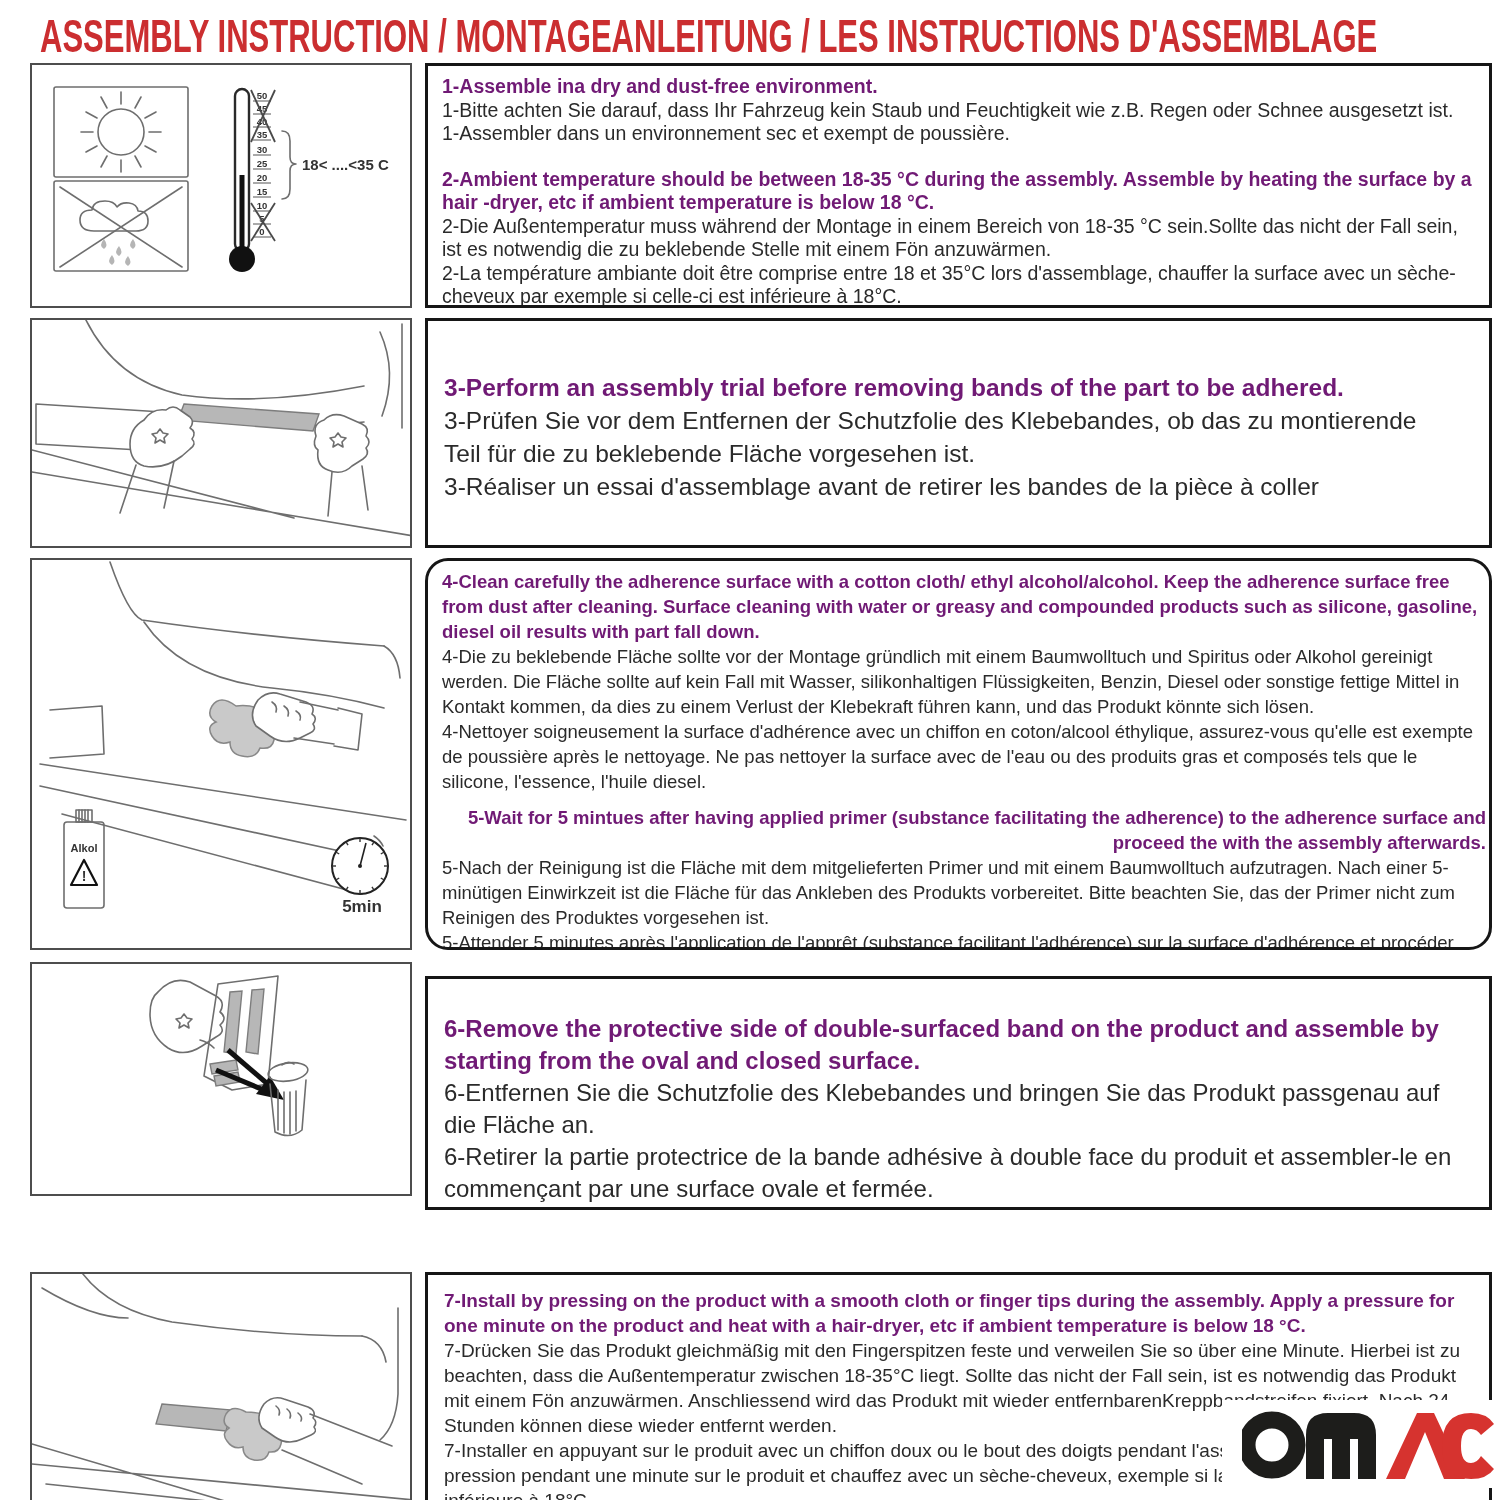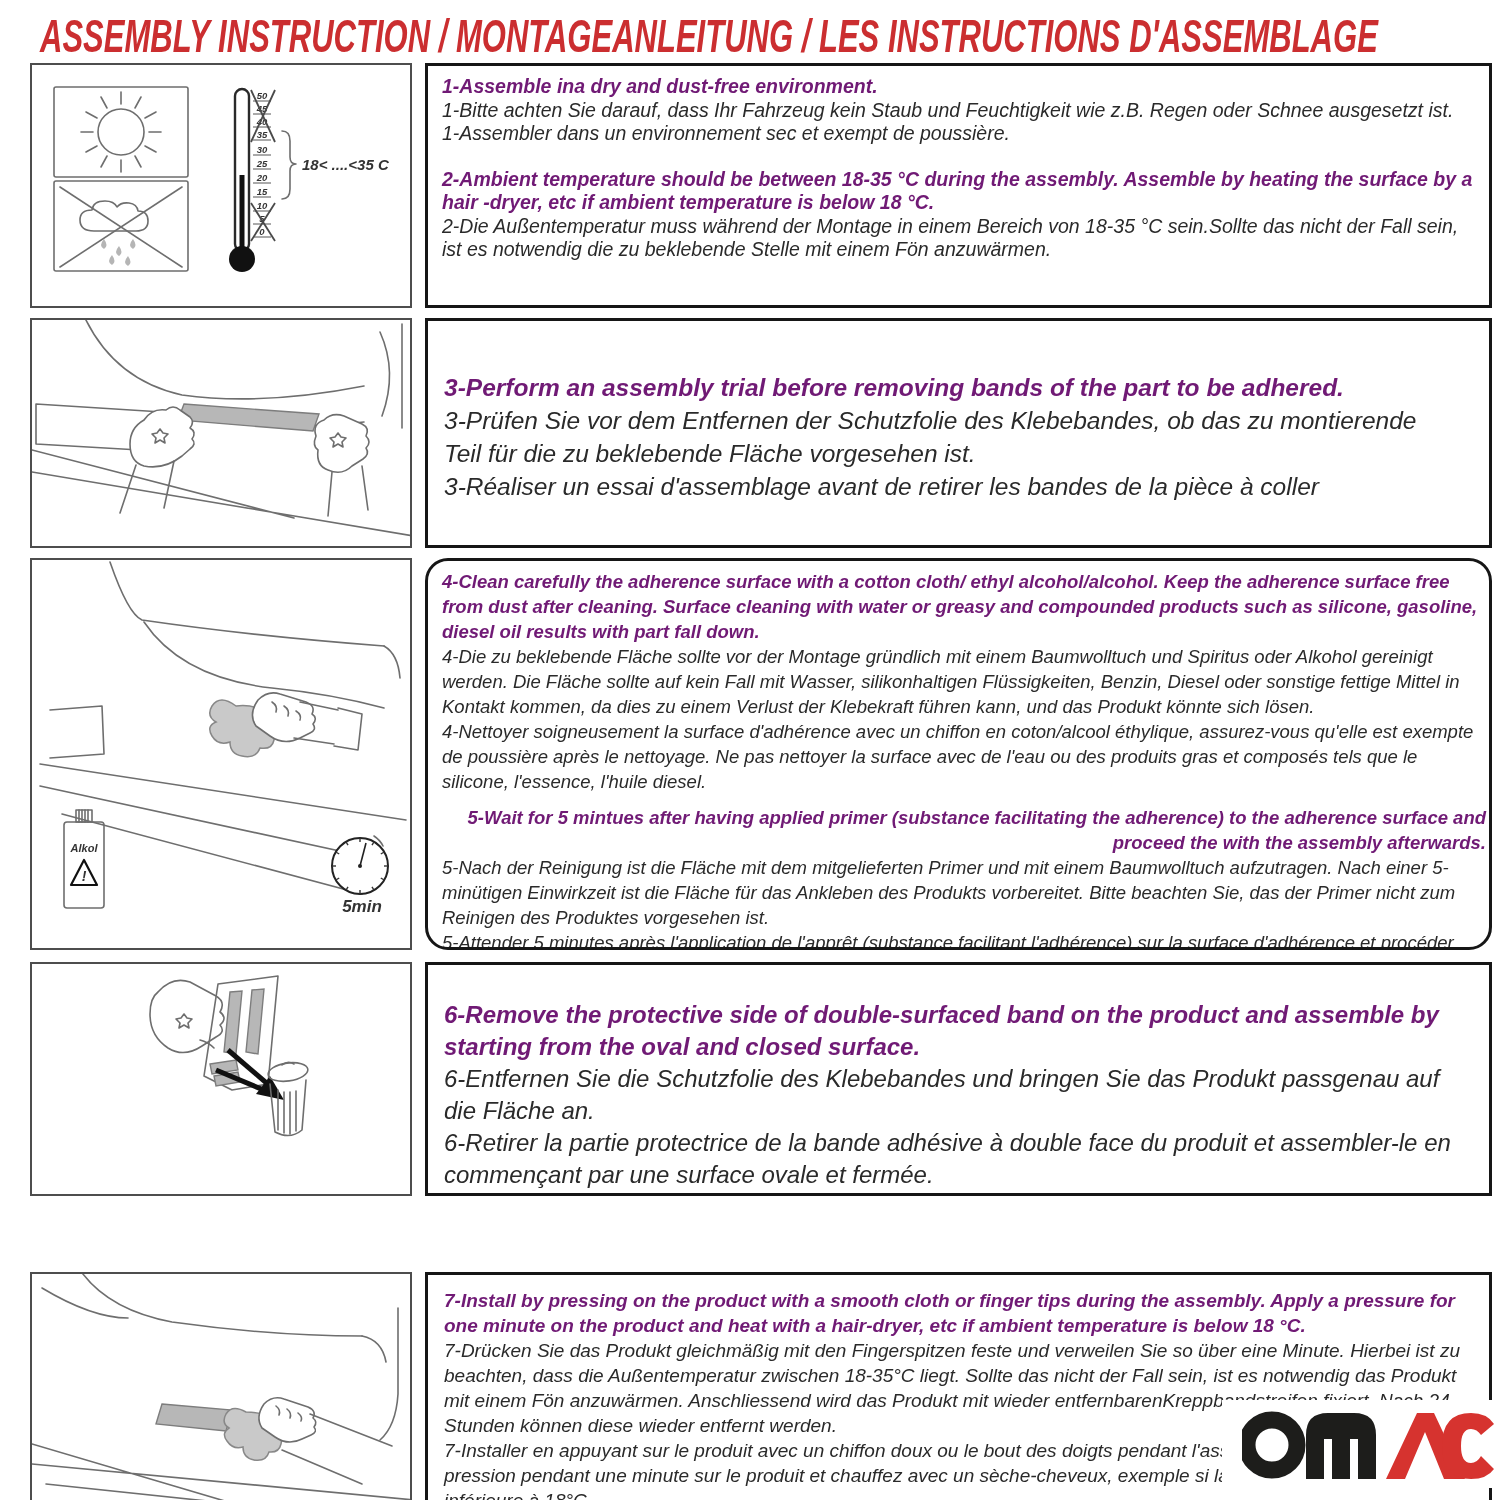--- a/index.html
+++ b/index.html
@@ -1,17 +1,17 @@
 <!DOCTYPE html>
 <html><head>
 <meta charset="utf-8">
 <style>
   html,body{margin:0;padding:0;background:#ffffff;}
   .page{position:relative;width:1500px;height:1500px;background:#fff;overflow:hidden;
-        font-family:"Liberation Sans","DejaVu Sans",sans-serif;color:#222;font-style:italic;}
+        font-family:"Liberation Sans","DejaVu Sans",sans-serif;color:#222;}
   .title{position:absolute;left:40px;top:8px;margin:0;font-size:47px;font-weight:bold;
          color:#cb2e30;white-space:nowrap;letter-spacing:0;
          transform:scaleX(0.66);transform-origin:left top;}
   .row{position:absolute;left:0;width:1500px;}
   .illus{position:absolute;left:30px;top:0;background:#fff;border:2px solid #4d4d4d;box-sizing:border-box;}
   .illus svg{display:block;}
   .textbox{position:absolute;left:425px;top:0;width:1067px;background:#fff;border:3px solid #161616;
            box-sizing:border-box;overflow:hidden;}
   .textbox p{margin:0;}
   .b{font-weight:bold;color:#701a75;}
@@ -121,20 +121,21 @@
           <text x="270" y="105" class="smalltxt" font-size="15" font-weight="bold">18&lt; ....&lt;35 C</text>
         </g>
       </svg>
     </div>
     <div class="textbox tb1" style="height:245px;">
       <p class="b">1-Assemble ina dry and dust-free environment.</p>
       <p class="reg">1-Bitte achten Sie darauf, dass Ihr Fahrzeug kein Staub und Feuchtigkeit wie z.B. Regen oder Schnee ausgesetzt ist.</p>
       <p class="reg">1-Assembler dans un environnement sec et exempt de poussière.</p>
       <p class="b gap1">2-Ambient temperature should be between 18-35 °C  during the assembly. Assemble by heating the surface by a hair -dryer, etc if ambient temperature is below 18 °C.</p>
       <p class="reg">2-Die Außentemperatur muss während der Montage in einem Bereich von 18-35 °C  sein.Sollte das nicht der Fall sein, ist es notwendig die zu beklebende Stelle mit einem Fön anzuwärmen.</p>
+      <p class="reg">2-La température ambiante doit être comprise entre 18 et 35°C lors d'assemblage, chauffer la surface avec un sèche-cheveux par exemple si celle-ci est inférieure à 18°C.</p>
     </div>
   </section>
 
   <section class="row" style="top:318px;height:230px;">
     <div class="illus" style="width:382px;height:230px;">
       <svg width="378" height="226" viewBox="0 0 378 226">
         <path class="ln" d="M52,-4 Q82,60 150,75 Q230,86 332,66"></path>
         <path class="ln" d="M348,12 Q366,52 350,96"></path>
         <path class="ln" d="M370,4 L370,108"></path>
         <path class="ln" d="M4,84 L146,93 M4,84 L4,124 M4,124 L142,132"></path>
@@ -238,21 +239,21 @@
           <polygon points="252,136 224,130 238,112" fill="#111"></polygon>
         </g>
         <g>
           <ellipse cx="256" cy="108" rx="20" ry="9" class="ln" fill="#fff" transform="rotate(-8 256 108)"></ellipse>
           <path class="ln" d="M250,101 q6,-5 12,-1"></path>
           <path class="ln" d="M238,120 L243,168 Q258,176 270,166 L274,116"></path>
           <path class="ln" stroke-width="1.2" d="M246,126 V166 M252,128 V169 M258,128 V170 M264,127 V167"></path>
         </g>
       </svg>
     </div>
-    <div class="textbox tb4" style="height:234px;">
+    <div class="textbox tb4" style="height:234px;margin-top:14px;">
       <div class="inner">
         <p class="b">6-Remove the protective side of double-surfaced band on the product and assemble by starting from the oval and closed surface.</p>
         <p class="reg">6-Entfernen Sie die Schutzfolie des Klebebandes und bringen Sie das Produkt passgenau auf die Fläche an.</p>
         <p class="reg">6-Retirer la partie protectrice de la bande adhésive à double face du produit et assembler-le en commençant par une surface ovale et fermée.</p>
       </div>
     </div>
   </section>
 
   <section class="row" style="top:1272px;height:239px;">
     <div class="illus" style="width:382px;height:242px;">

